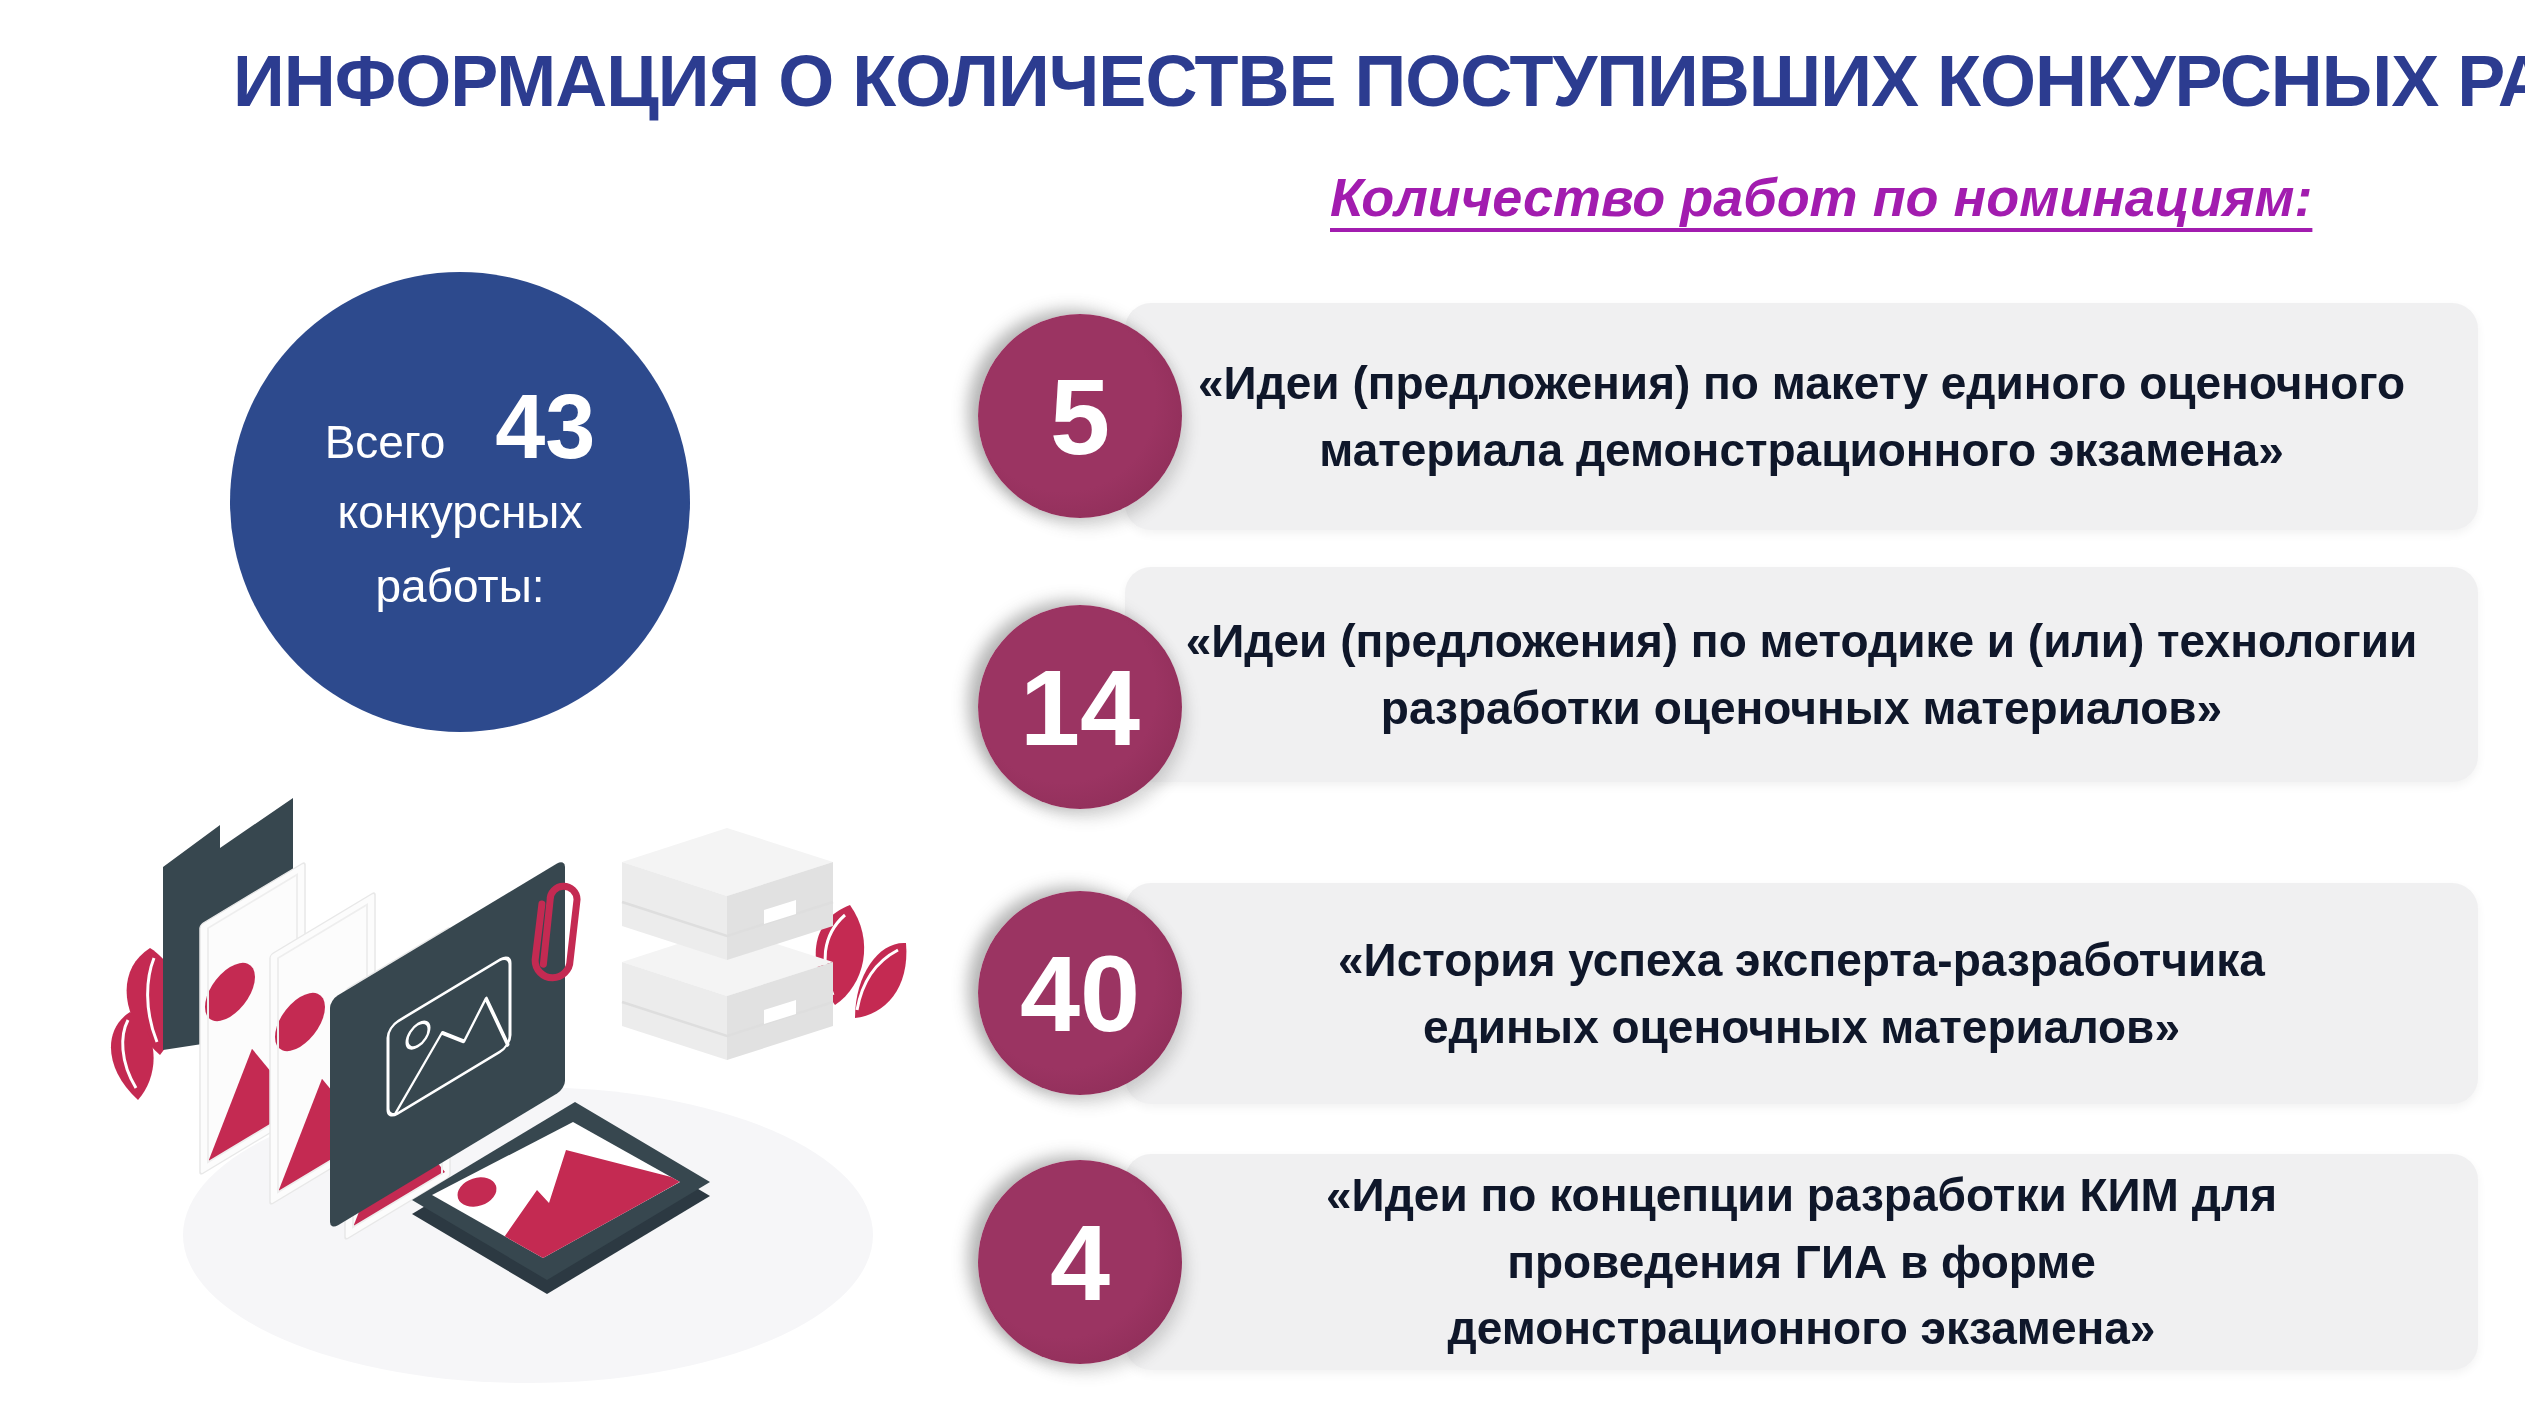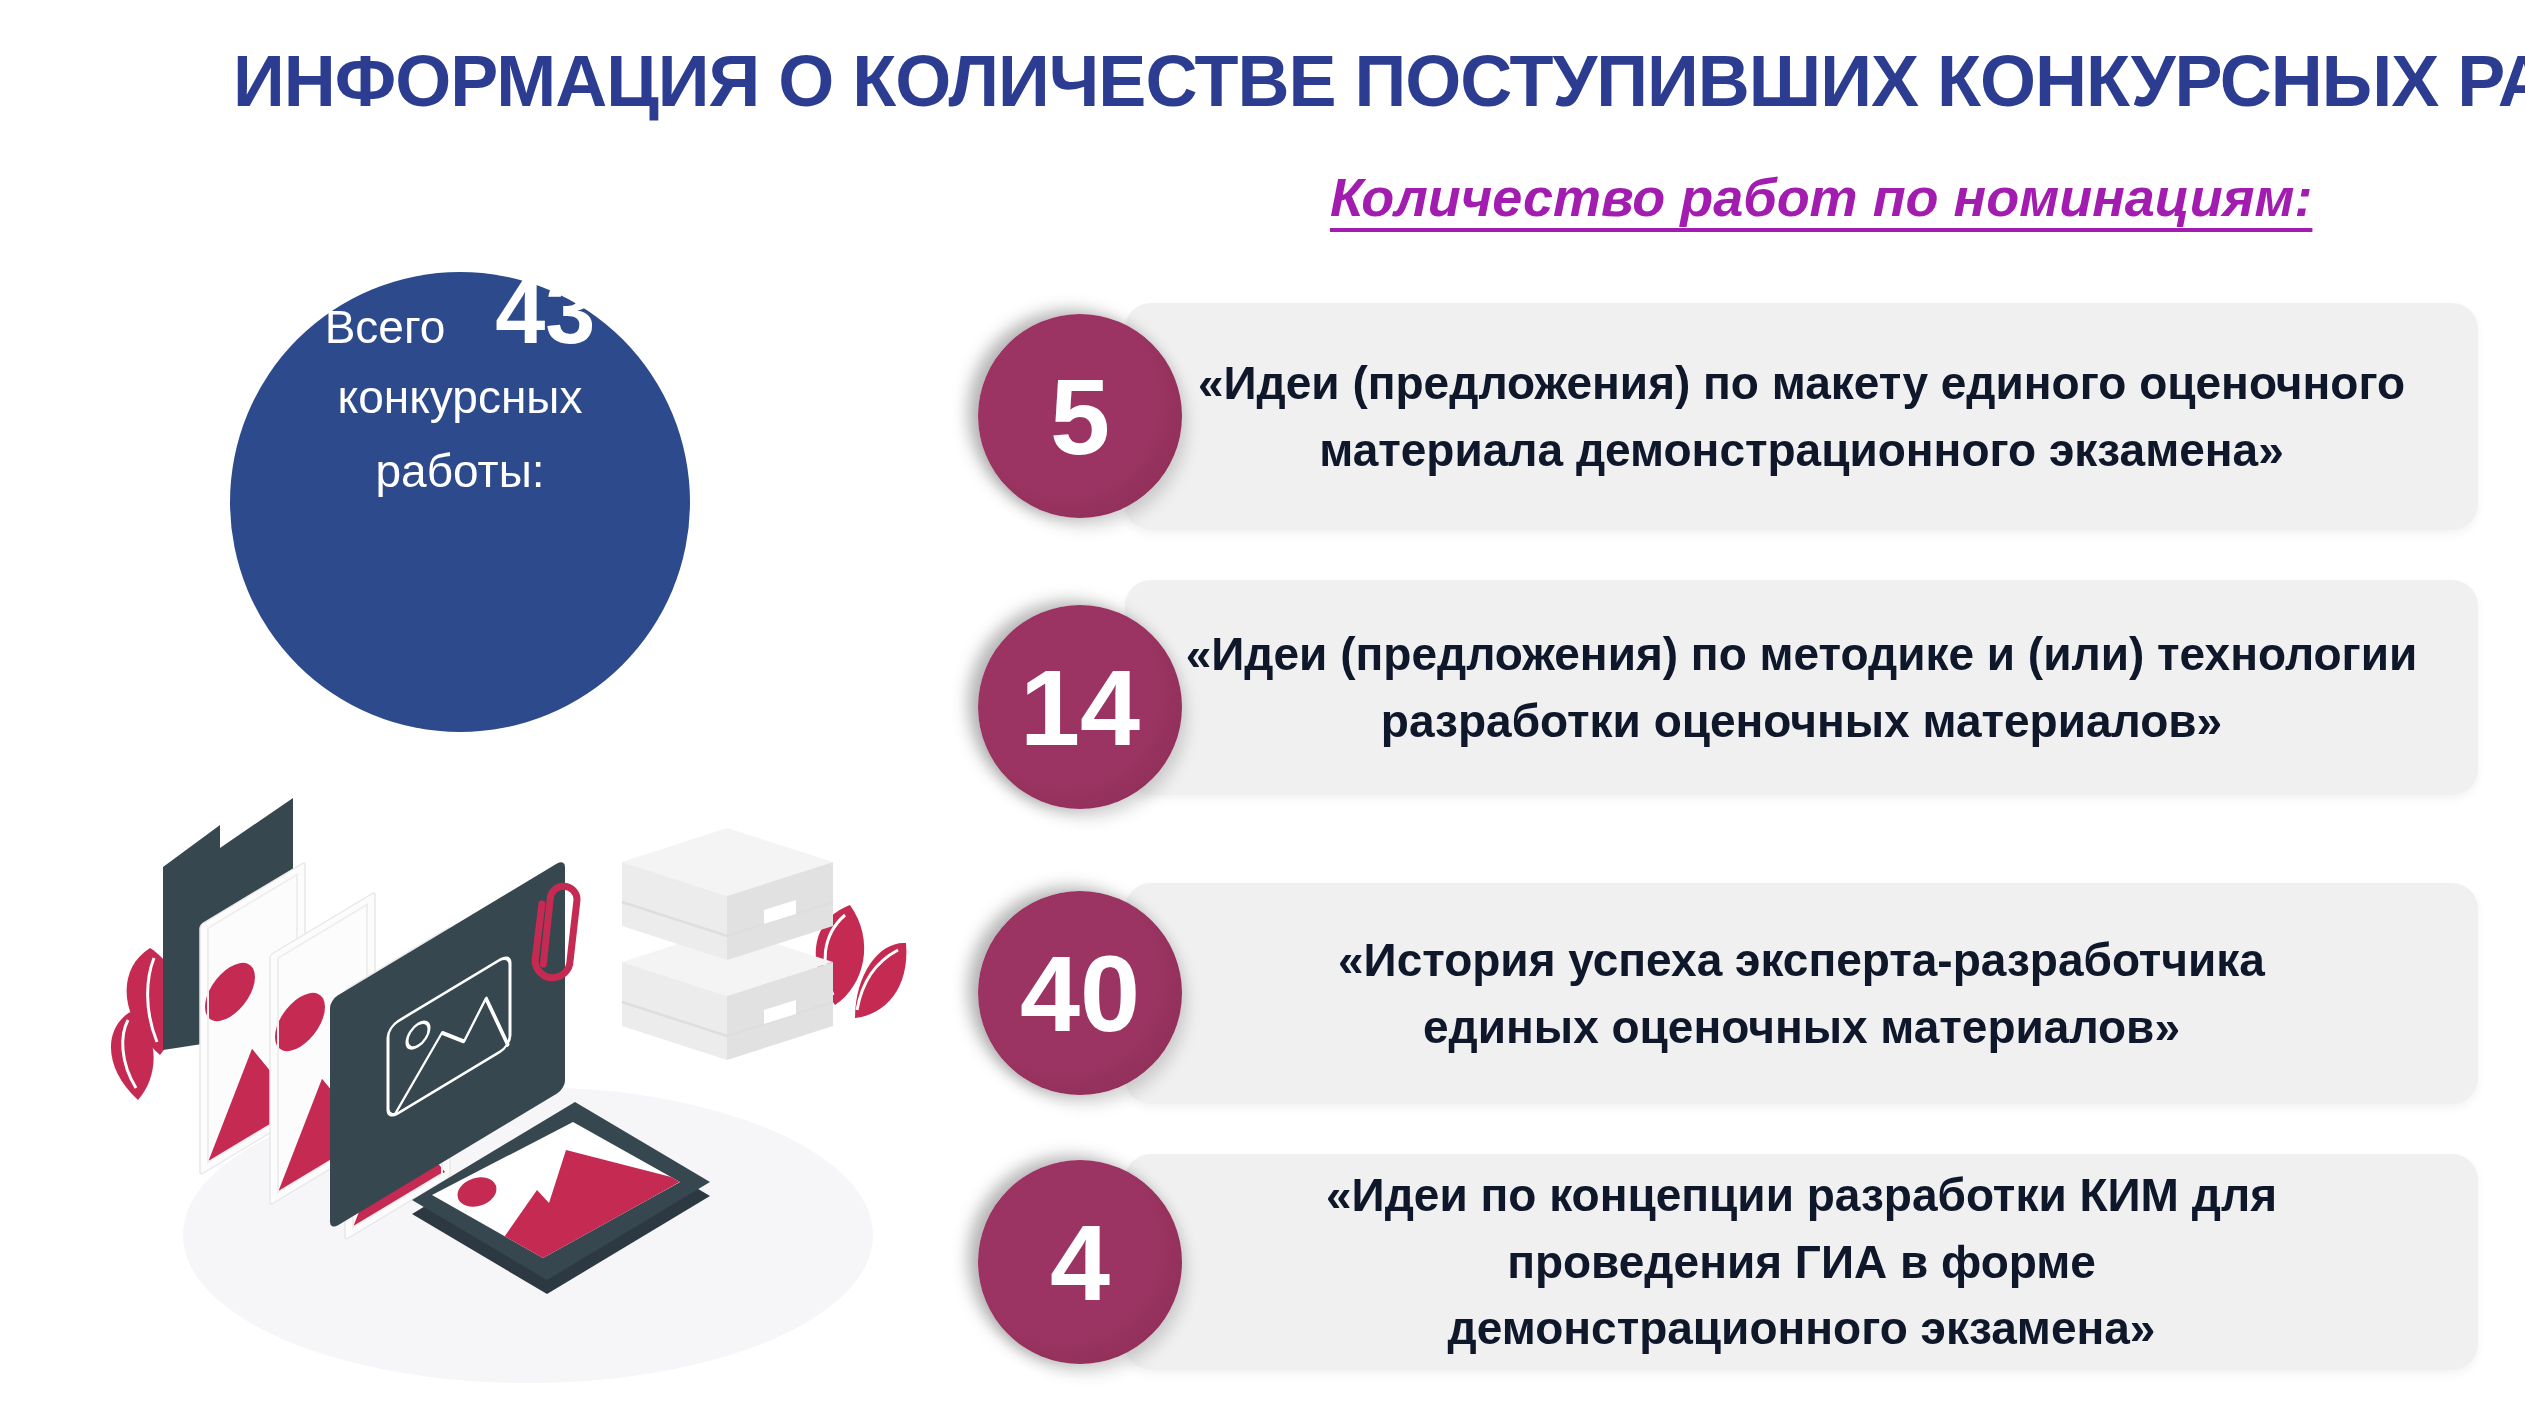--- a/index.html
+++ b/index.html
@@ -16,21 +16,21 @@
   }
   .subtitle {
     position:absolute; left:1330px; top:166px;
     font-size:54px; font-weight:700; font-style:italic;
     color:#a21caf; white-space:nowrap;
     text-decoration:underline; text-decoration-thickness:4px; text-underline-offset:12px;
   }
   .total-circle {
     position:absolute; left:230px; top:272px; width:460px; height:460px;
     border-radius:50%; background:#2d4a8d;
-    display:flex; flex-direction:column; align-items:center; justify-content:flex-start;
+    display:flex; flex-direction:column; align-items:center; justify-content:center;
     color:#ffffff; text-align:center; gap:14px;
   }
   .total-line1 { display:flex; align-items:baseline; gap:18px; }
   .total-prefix { font-size:46px; font-weight:400; }
   .total-count  { font-size:90px; font-weight:800; line-height:0.9;margin-left:32px; }
   .total-word   { font-size:46px; font-weight:400; line-height:1.3; }
   .row-rect {
     position:absolute; left:1125px; width:1353px;
     background:#f0f0f1; border-radius:26px;
     display:flex; align-items:center; justify-content:center;
@@ -41,21 +41,21 @@
     text-align:center; line-height:1.45; padding:0 20px;
   }
   .row-circle {
     position:absolute; left:978px; width:204px; height:204px; border-radius:50%;
     background:radial-gradient(circle at 42% 42%, #9b3462 55%, #872a52 100%);
     display:flex; align-items:center; justify-content:center;
     color:#ffffff; font-size:108px; font-weight:800;
     box-shadow:-10px -4px 16px rgba(70,70,70,0.40), 6px 10px 14px rgba(70,70,70,0.18);
   }
   #rect-1 { top:303px;  height:227px; }
-  #rect-2 { top:580px;  height:215px; }
+  #rect-2 { top:567px;  height:215px; }
   #rect-3 { top:883px;  height:221px; }
   #rect-4 { top:1154px; height:216px; }
   #circ-1 { top:314px; }
   #circ-2 { top:605px; }
   #circ-3 { top:891px; }
   #circ-4 { top:1160px; }
   #label-1 { max-width:1260px; }
   #label-2 { max-width:1300px; }
   #label-3 { max-width:1000px; }
   #label-4 { max-width:1060px; }

